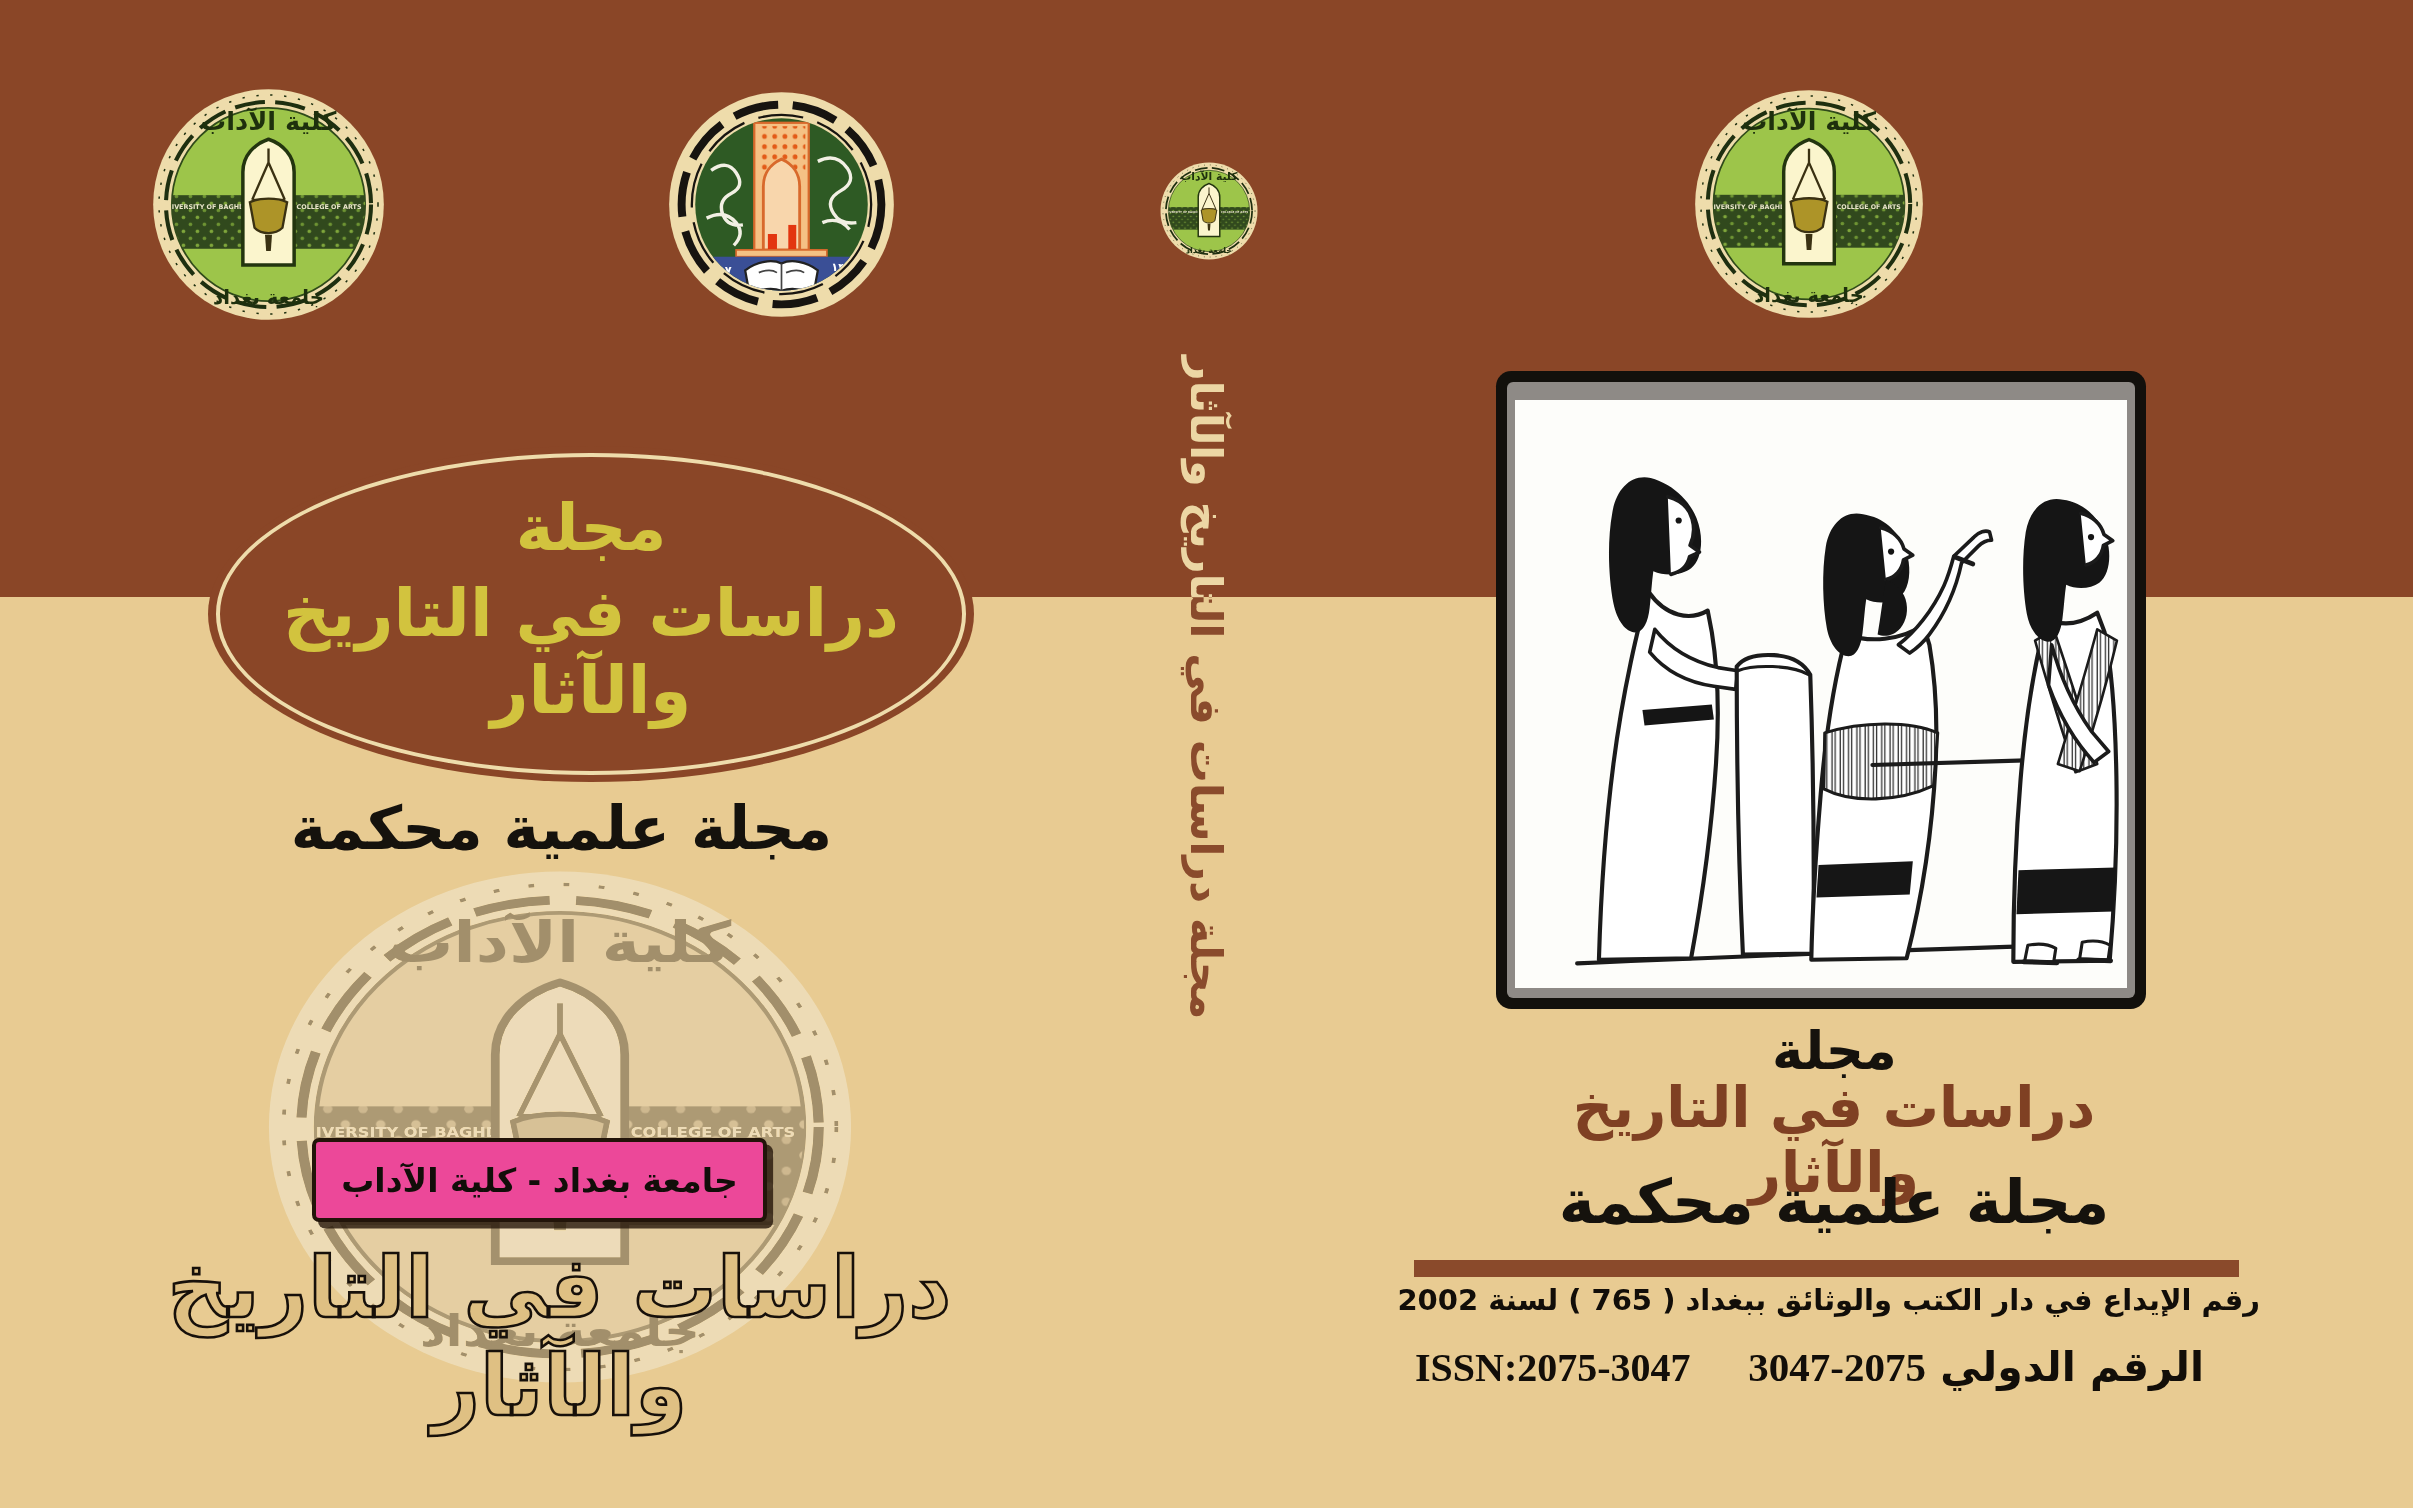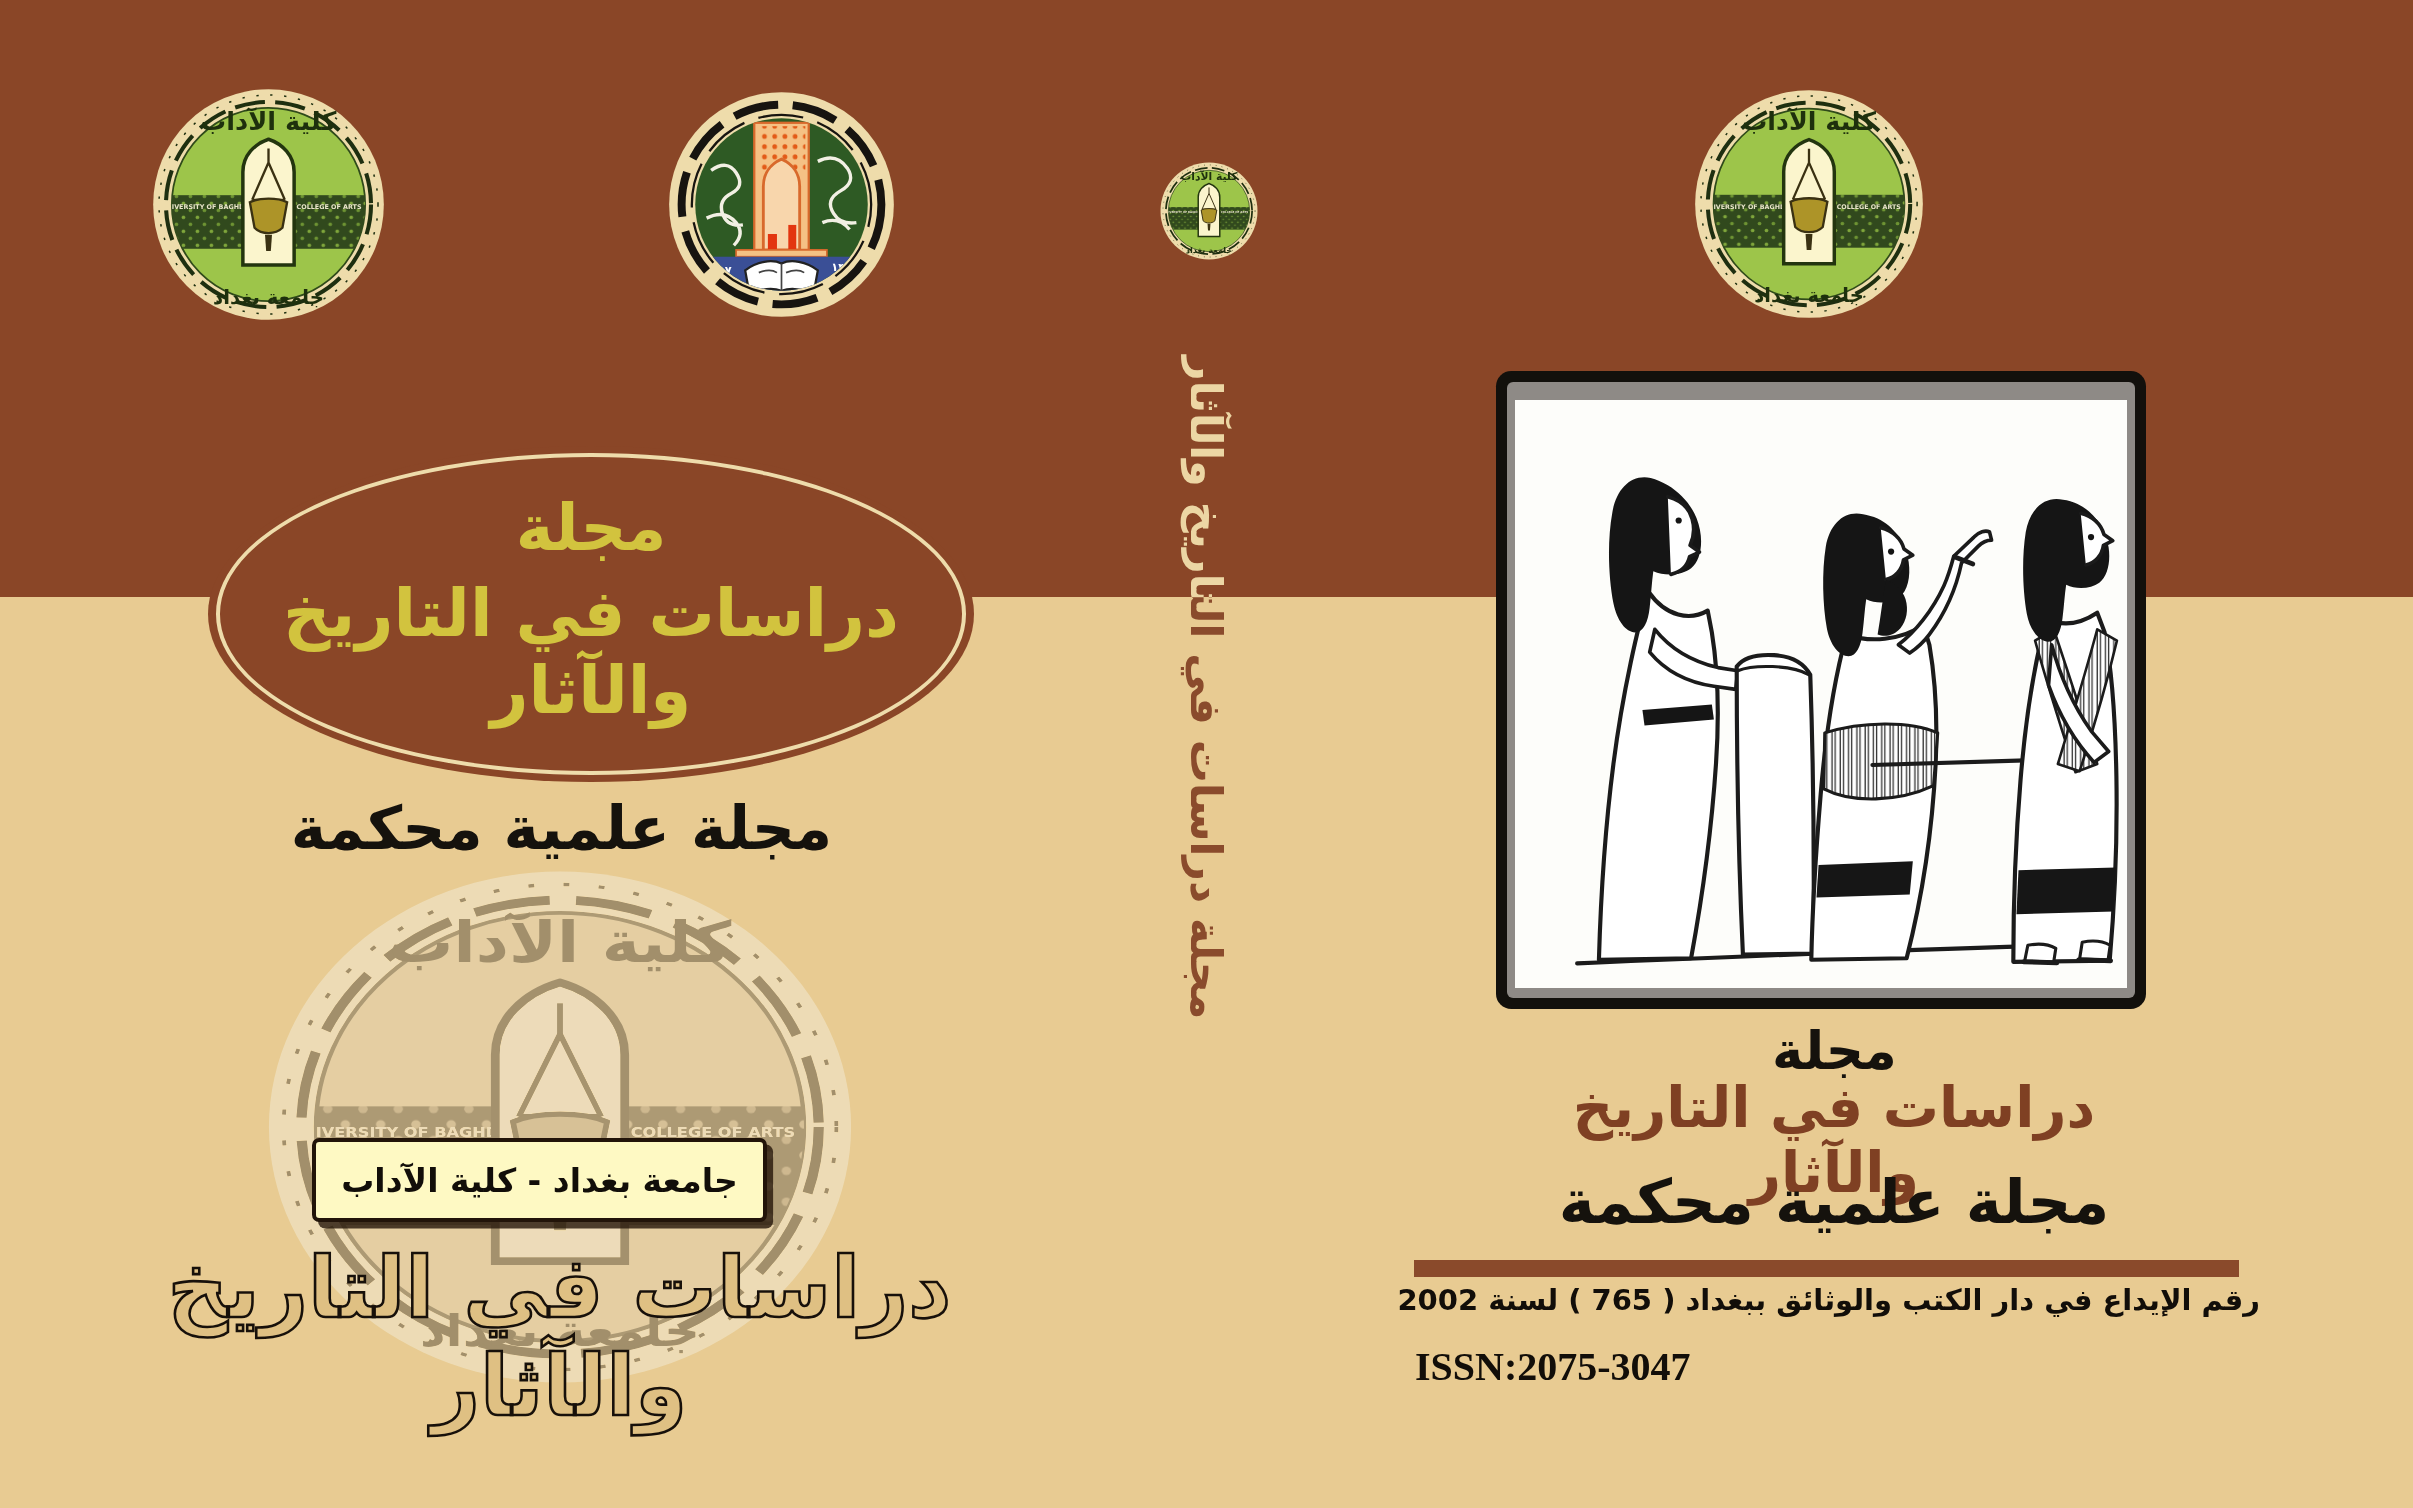--- a/index.html
+++ b/index.html
@@ -24,21 +24,21 @@
     font-size:64px;font-weight:bold;color:#d2c33e;}
   .back-oval-callig{position:absolute;left:0;top:129px;width:100%;text-align:center;direction:rtl;
     font-size:66px;font-weight:bold;color:#d2c33e;letter-spacing:-1.5px;}
   .back-subtitle{left:204px;top:793px;width:715px;text-align:center;direction:rtl;
     font-size:60px;font-weight:bold;color:#15120d;}
   
   .watermark{left:266px;top:869px;width:588px;height:516px;
     filter:sepia(1) saturate(.55) brightness(1.08) contrast(.92);opacity:.4;}
   .watermark svg{width:100%;height:100%;}
   
-  .affil-box{left:312px;top:1138px;width:447px;height:76px;background:#fef9c3;
+  .affil-box{left:312px;top:1138px;width:447px;height:76px;background:#ec4899;
     border:4.1px solid #221409;border-radius:7.2px;box-shadow:6.1px 6.6px 0 rgba(36,21,9,.8);
     display:flex;align-items:center;justify-content:center;}
   .affil-box span{direction:rtl;font-size:33px;font-weight:bold;color:#120e09;}
   
   .back-footer-callig{left:143px;top:1239px;width:833px;text-align:center;direction:rtl;
     font-size:84px;font-weight:bold;color:#dfc083;-webkit-text-stroke:2.6px #17100a;letter-spacing:-1px;}
   
   .spine-col{left:1151px;top:353px;width:110px;height:669px;}
   .spine-layer{position:absolute;inset:0;writing-mode:vertical-rl;text-align:center;
     font-size:43px;font-weight:bold;letter-spacing:-2px;line-height:110px;direction:rtl;}
@@ -225,14 +225,18 @@
 <div class="abs front-masthead">مجلة</div>
 <div class="abs front-callig">دراسات في التاريخ والآثار</div>
 <div class="abs front-subtitle">مجلة علمية محكمة</div>
 
 <div class="abs front-divider"></div>
 
 <div class="abs front-deposit">رقم الإيداع في دار الكتب والوثائق ببغداد ( 765 ) لسنة 2002</div>
 
 <div class="abs front-issn-row">
   <span class="issn latin-serif">ISSN:2075-3047</span>
+  <span class="intl">
+    <span>الرقم الدولي</span>
+    <span class="latin-serif">2075-3047</span>
+  </span>
 </div>
 
 
 </body></html>

